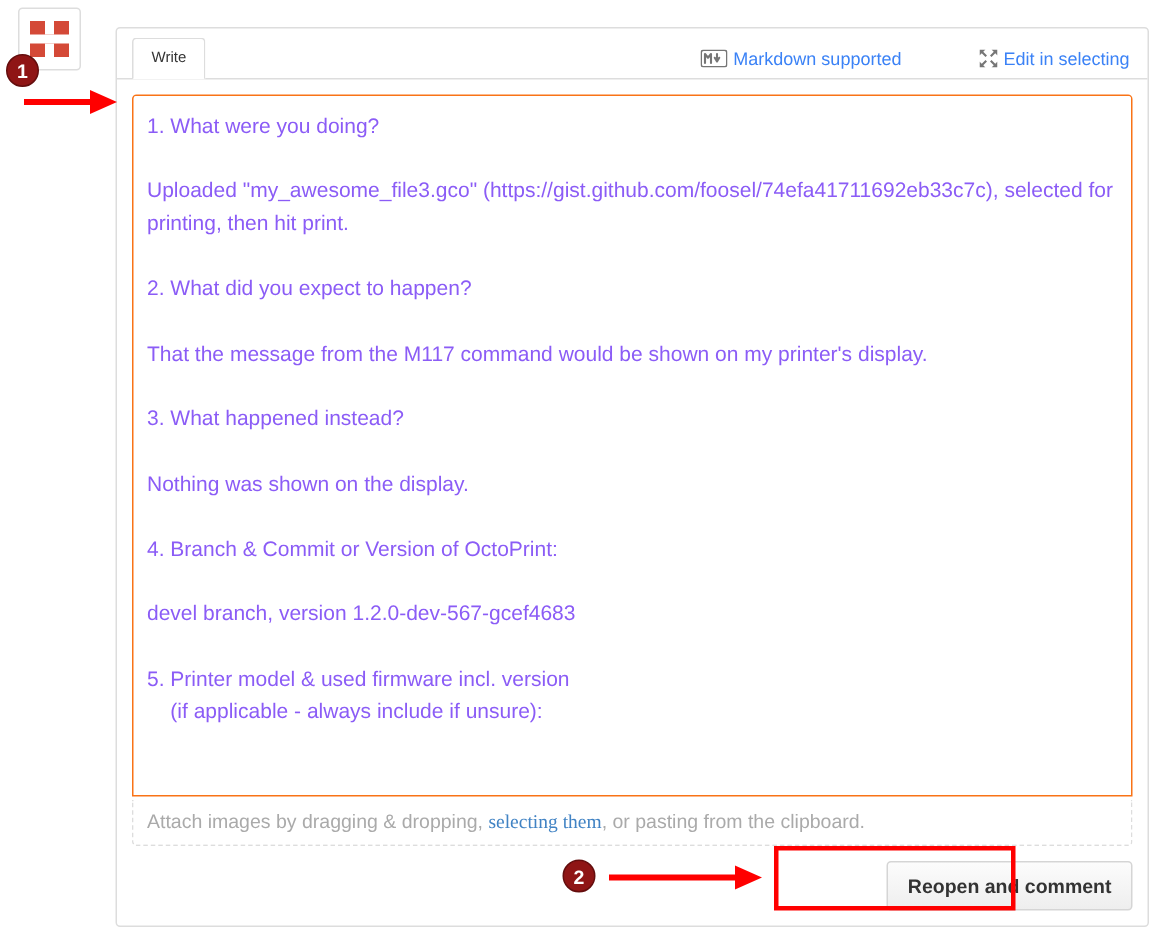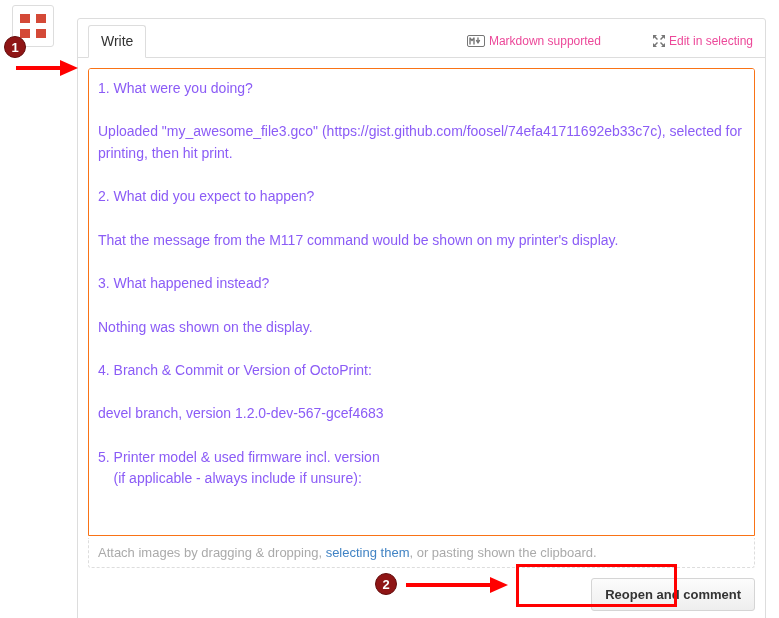--- a/index.html
+++ b/index.html
@@ -42,41 +42,41 @@
     padding-top: 6px;
   }
   .tabs-row {
     display: flex;
     align-items: center;
     padding: 0 10px;
     border-bottom: 1px solid #ddd;
   }
   .tab {
     padding: 7px 12px 8px;
-    font-size: 14px;
+    font-size: 10px;
     color: #767676;
     cursor: pointer;
     margin-bottom: -1px;
   }
   .tab.active {
     border: 1px solid #ddd;
     border-bottom: 1px solid #fff;
     border-radius: 3px 3px 0 0;
     color: #333;
     background: #fff;
   }
   .tabs-right {
     margin-left: auto;
     display: flex;
     gap: 14px;
     font-size: 12px;
     color: #767676;
     padding-right: 2px;
   }
-  .tabs-right a { color:#ec4899; text-decoration:none; display:flex; align-items:center; gap:4px; cursor:pointer;padding-left:38px; }
+  .tabs-right a { color:#3b82f6; text-decoration:none; display:flex; align-items:center; gap:4px; cursor:pointer;padding-left:38px; }
   .tabs-right svg { fill:#767676; }
   .body-area {
     padding: 10px;
   }
   .textarea {
     width: 100%;
     height: 468px;
     border: 1px solid #f97316;
     border-radius: 3px 3px 0 0;
     padding: 9px;
@@ -92,21 +92,21 @@
   .attach-bar {
     border: 1px dashed #ddd;
     border-top: none;
     border-radius: 0 0 3px 3px;
     padding: 7px 9px;
     font-size: 13px;
     color: #aaa;
     margin-top: -1px;
     position: relative;
   }
-  .attach-bar .link { color:#4183c4; cursor:pointer; }
+  .attach-bar .link { color:#4183c4; cursor:pointer;font-family:Liberation Serif, serif; }
   .actions {
     display: flex;
     justify-content: flex-end;
     gap: 8px;
     padding: 0 10px 10px;
   }
   .btn {
     padding: 8px 13px;
     font-size: 13px;
     font-weight: bold;
@@ -184,21 +184,21 @@
 
 4. Branch &amp; Commit or Version of OctoPrint:
 
 devel branch, version 1.2.0-dev-567-gcef4683
 
 5. Printer model &amp; used firmware incl. version
     (if applicable - always include if unsure):
 
 </textarea>
     <div class="attach-bar">
-      <span>Attach images by dragging &amp; dropping, </span><span class="link">selecting them</span><span>, or pasting shown the clipboard.</span>
+      <span>Attach images by dragging &amp; dropping, </span><span class="link">selecting them</span><span>, or pasting from the clipboard.</span>
     </div>
   </div>
 
   <div class="actions">
     <button class="btn">Reopen and comment</button>
   </div>
 </div>
 
 <div class="anno" style="left:4px; top:36px;">
   <div class="badge">1</div>

